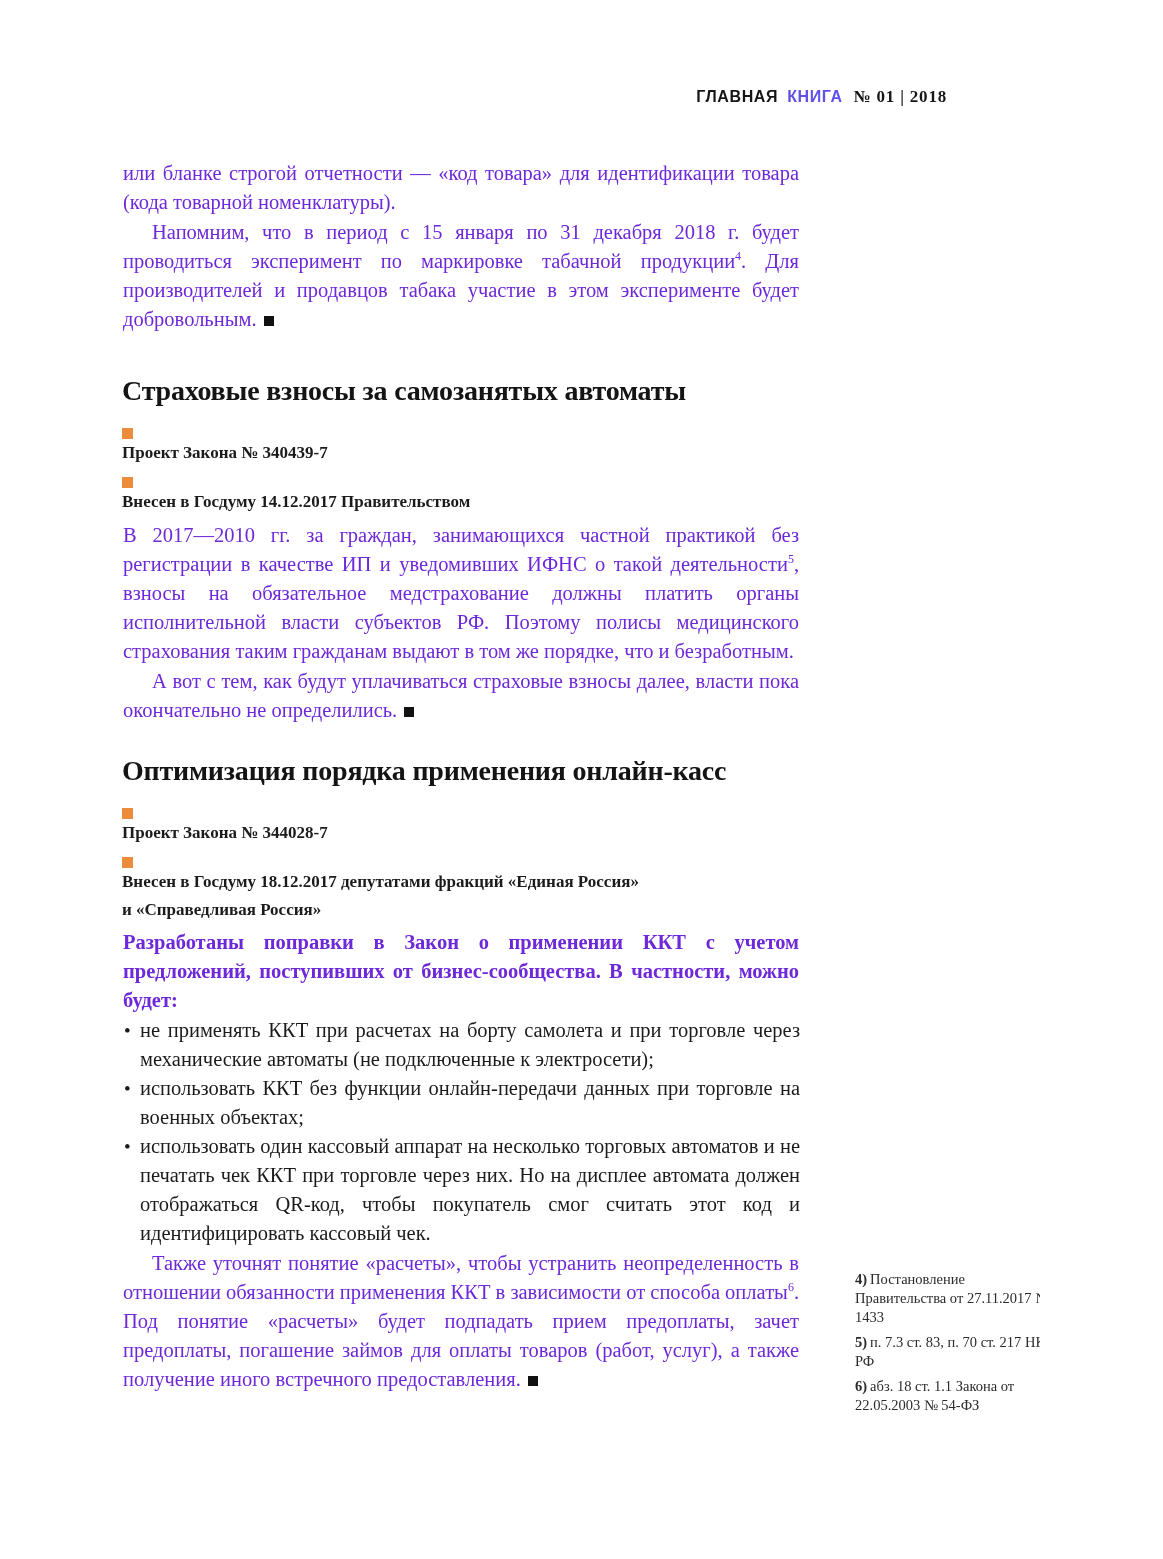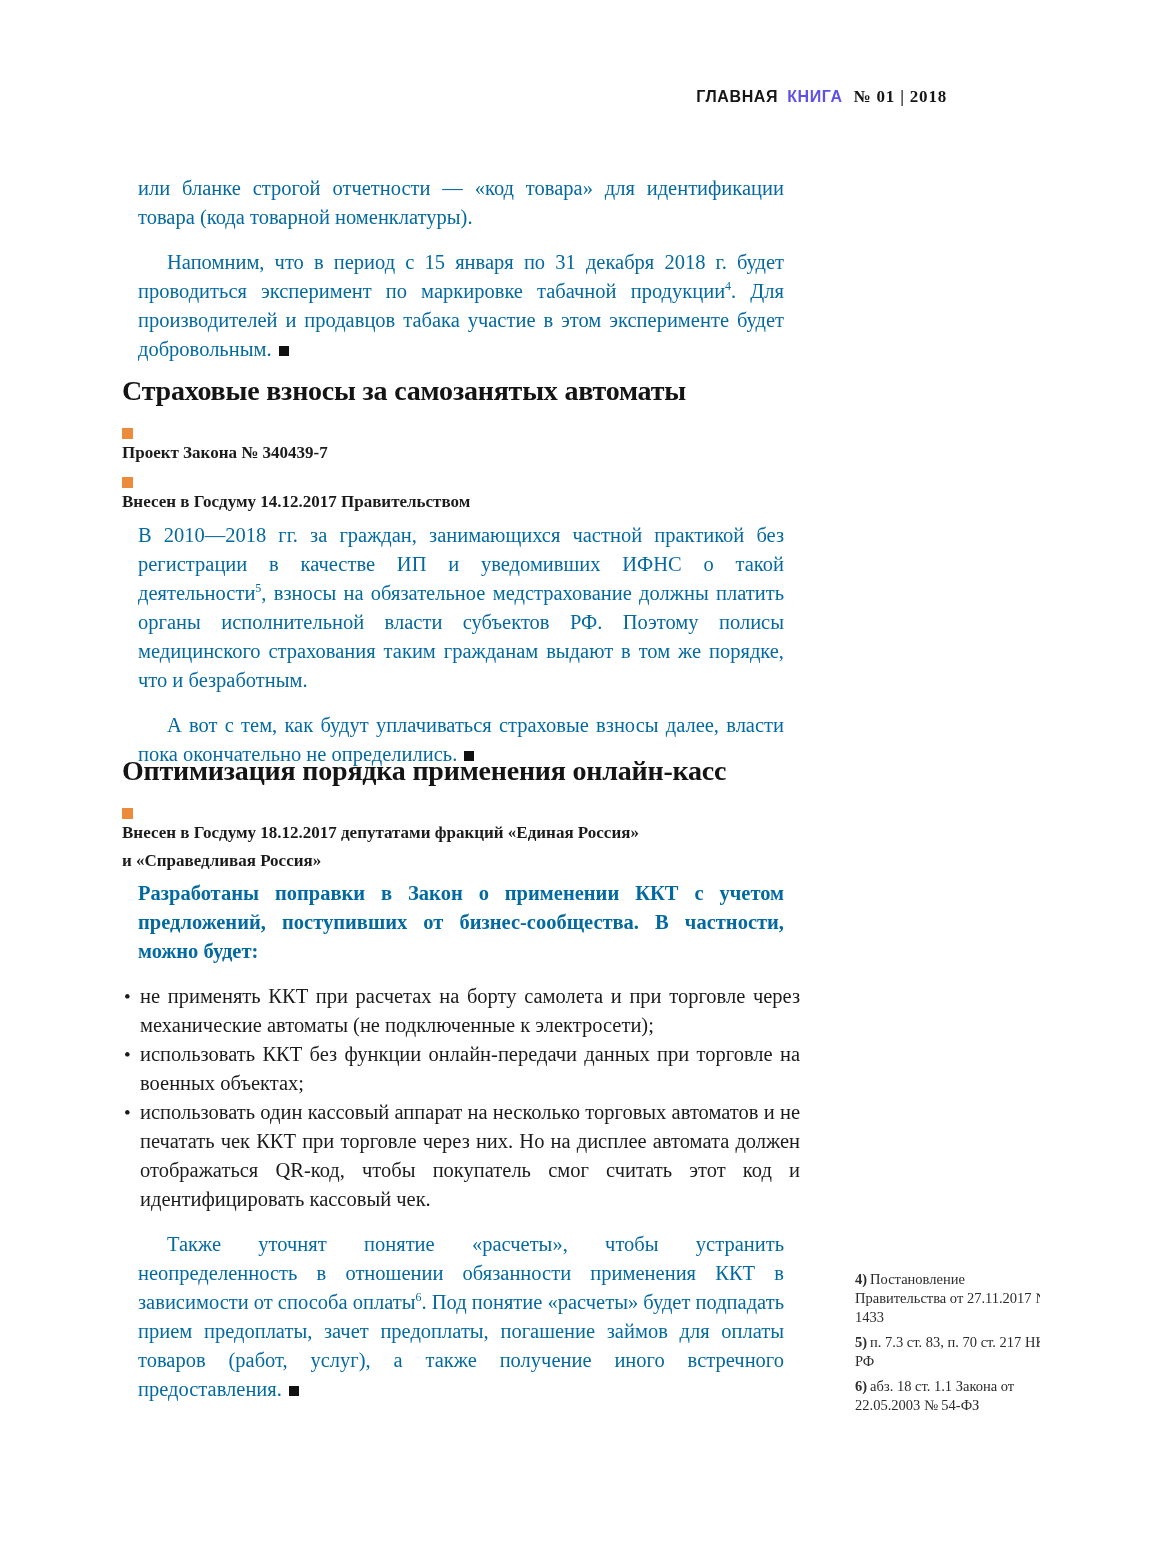--- a/index.html
+++ b/index.html
@@ -39,25 +39,25 @@
   .col {
     position: absolute;
     left: 122px;
     width: 678px;
   }
   .sec-cont { top: 158px; }
   .sec-a1   { top: 374px; }
   .sec-a2   { top: 754px; }
 
   .body-p {
-    margin: 16px;
+    margin: 1px;
     font-size: 20.5px;
     line-height: 29px;
     text-align: justify;
-    color: #0369a1;
+    color: #6d28d9;
   }
   .indent { text-indent: 29px; }
 
   .fn-ref {
     font-size: 12px;
     line-height: 0;
     vertical-align: super;
   }
 
   .endmark {
@@ -169,30 +169,34 @@
       <div class="meta-row">
         <span class="meta-square"></span>
         <span>Проект Закона № 340439-7</span>
       </div>
       <div class="meta-row">
         <span class="meta-square"></span>
         <span>Внесен в Госдуму 14.12.2017 Правительством</span>
       </div>
     </div>
     <p class="body-p first">
-      <span>В 2010—2018 гг. за граждан, занимающихся частной практикой без регистрации в качестве ИП и уведомивших ИФНС о такой деятельности</span><sup class="fn-ref">5</sup><span>, взносы на обязательное медстрахование должны платить органы исполнительной власти субъектов РФ. Поэтому полисы медицинского страхования таким гражданам выдают в том же порядке, что и безработным.</span>
+      <span>В 2017—2010 гг. за граждан, занимающихся частной практикой без регистрации в качестве ИП и уведомивших ИФНС о такой деятельности</span><sup class="fn-ref">5</sup><span>, взносы на обязательное медстрахование должны платить органы исполнительной власти субъектов РФ. Поэтому полисы медицинского страхования таким гражданам выдают в том же порядке, что и безработным.</span>
     </p>
     <p class="body-p indent">
       <span>А вот с тем, как будут уплачиваться страховые взносы далее, власти пока окончательно не определились.</span><span class="endmark"></span>
     </p>
   </section>
 
   <section class="col sec-a2">
     <h1 class="article-title">Оптимизация порядка применения онлайн-касс</h1>
     <div class="meta-block">
+      <div class="meta-row">
+        <span class="meta-square"></span>
+        <span>Проект Закона № 344028-7</span>
+      </div>
       <div class="meta-row">
         <span class="meta-square"></span>
         <span>Внесен в Госдуму 18.12.2017 депутатами фракций «Единая Россия» и&nbsp;«Справедливая Россия»</span>
       </div>
     </div>
     <p class="body-p first">
       <span>Разработаны поправки в Закон о применении ККТ с учетом предложений, поступивших от бизнес-сообщества. В частности, можно будет:</span>
     </p>
     <ul class="law-list">
       <li>

